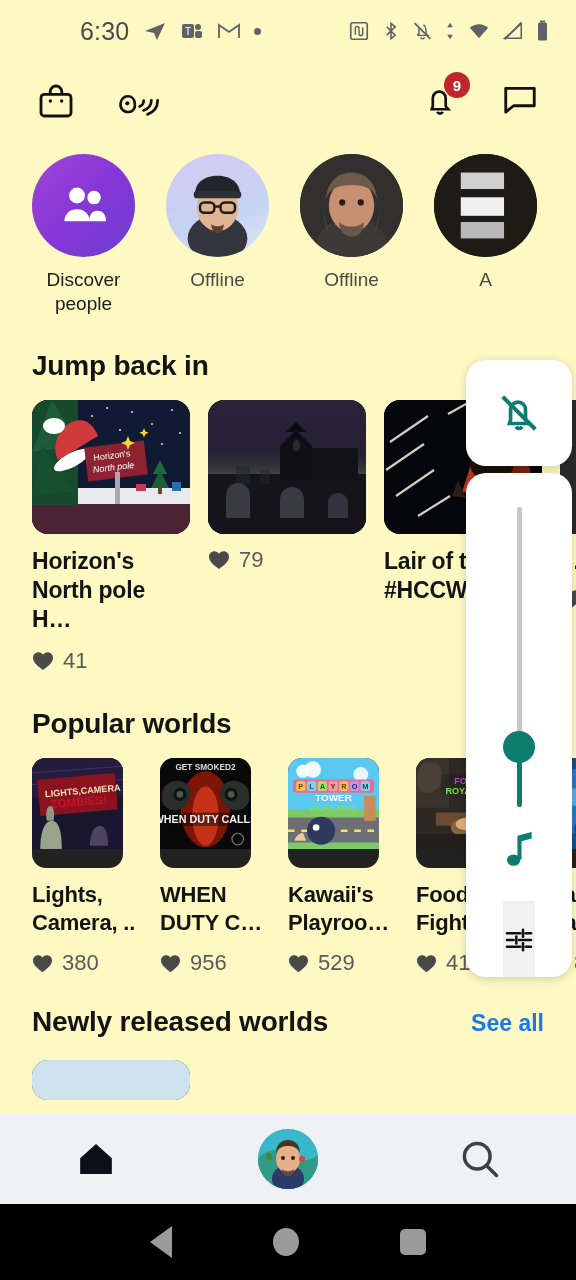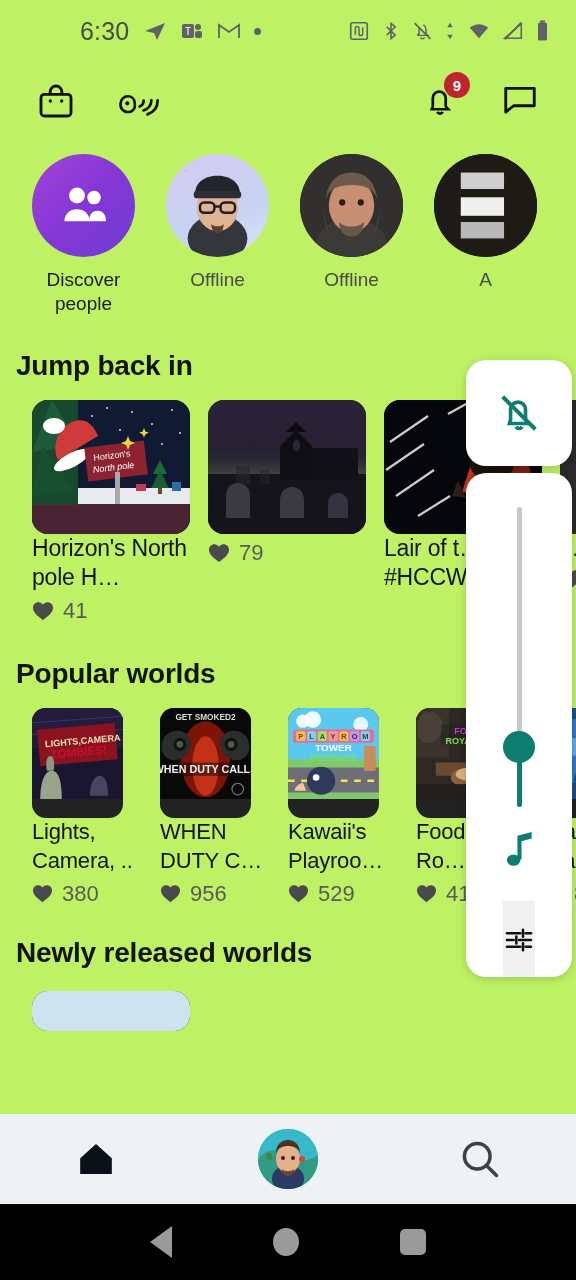--- a/index.html
+++ b/index.html
@@ -3,21 +3,21 @@
 <meta charset="utf-8">
 <style>
   * { margin:0; padding:0; box-sizing:border-box; }
   html,body { width:576px; height:1280px; }
   body {
     font-family:"Liberation Sans", sans-serif;
     background:#ffffff;
     overflow:hidden;
     position:relative;
   }
-  .phone { width:576px; height:1280px; position:relative; background:#bef264; }
+  .phone { width:576px; height:1280px; position:relative; background:#fef9c3; }
 
   
   .statusbar {
     height:62px; display:flex; align-items:center;
     padding:0 18px; color:#5f6368;
   }
   .sb-time { font-size:25px; font-weight:400; color:#4a4a4a; margin-left:62px; letter-spacing:.2px;}
   .sb-left-icons { display:flex; align-items:center; gap:13px; margin-left:14px; }
   .sb-right { margin-left:auto; display:flex; align-items:center; gap:11px; padding-right:8px;}
   .sb-ic { display:block; }
@@ -56,37 +56,37 @@
     font-weight:400;
   }
   .p-label.two { color:#1c1c1c; }
   .p-label.muted { color:#4a4a4a; font-weight:500; }
 
   
   .av-a { position:absolute; inset:0; }
 
   
   .sec-head {
-    display:flex; align-items:baseline; padding:34px 32px 18px 16px;
+    display:flex; align-items:baseline; padding:34px 32px 18px 32px;
   }
   .sec-title { font-size:28px; font-weight:700; color:#141414; letter-spacing:-.2px;}
   .see-all { margin-left:auto; font-size:23px; font-weight:700; color:#1877f2; }
 
   
   .row { display:flex; gap:18px; padding:0 32px; overflow:hidden; }
   .card { flex:0 0 158px; width:158px; }
   .card .thumb {
     width:158px; height:134px; border-radius:16px; overflow:hidden;
     position:relative; background:#222;
   }
   .card .title {
-    font-size:23px; font-weight:400; color:#141414;
+    margin-top:13px; font-size:23px; font-weight:700; color:#141414;
     line-height:1.28; letter-spacing:-.2px;
   }
-  .likes { display:flex; align-items:center; gap:9px; margin-top:6px; }
+  .likes { display:flex; align-items:center; gap:9px; margin-top:13px; }
   .likes .num { font-size:22px; color:#5a5a5a; }
 
   .row.popular .card { flex:0 0 110px; width:110px; }
   .row.popular .thumb { width:91px; height:110px; border-radius:14px; }
   .row.popular .title { font-size:22px; }
 
   
   .art { position:absolute; inset:0; }
 
   

